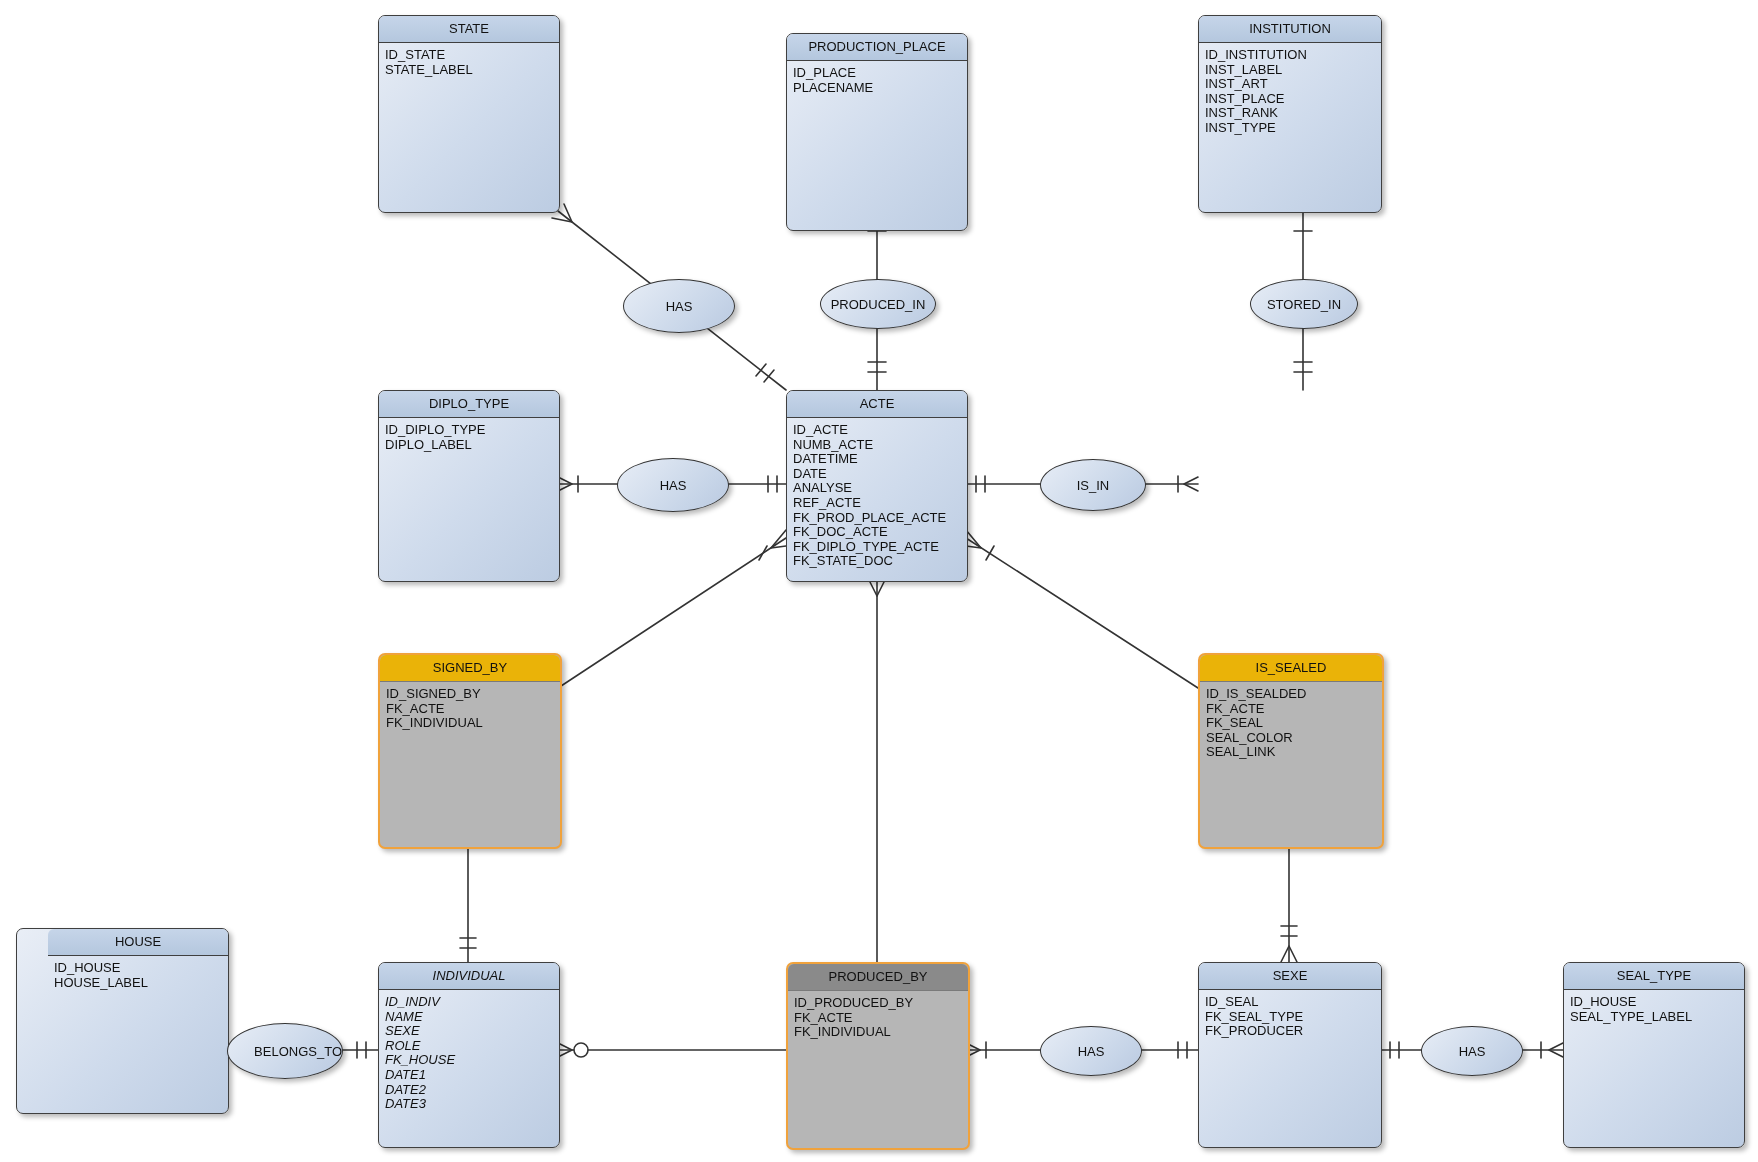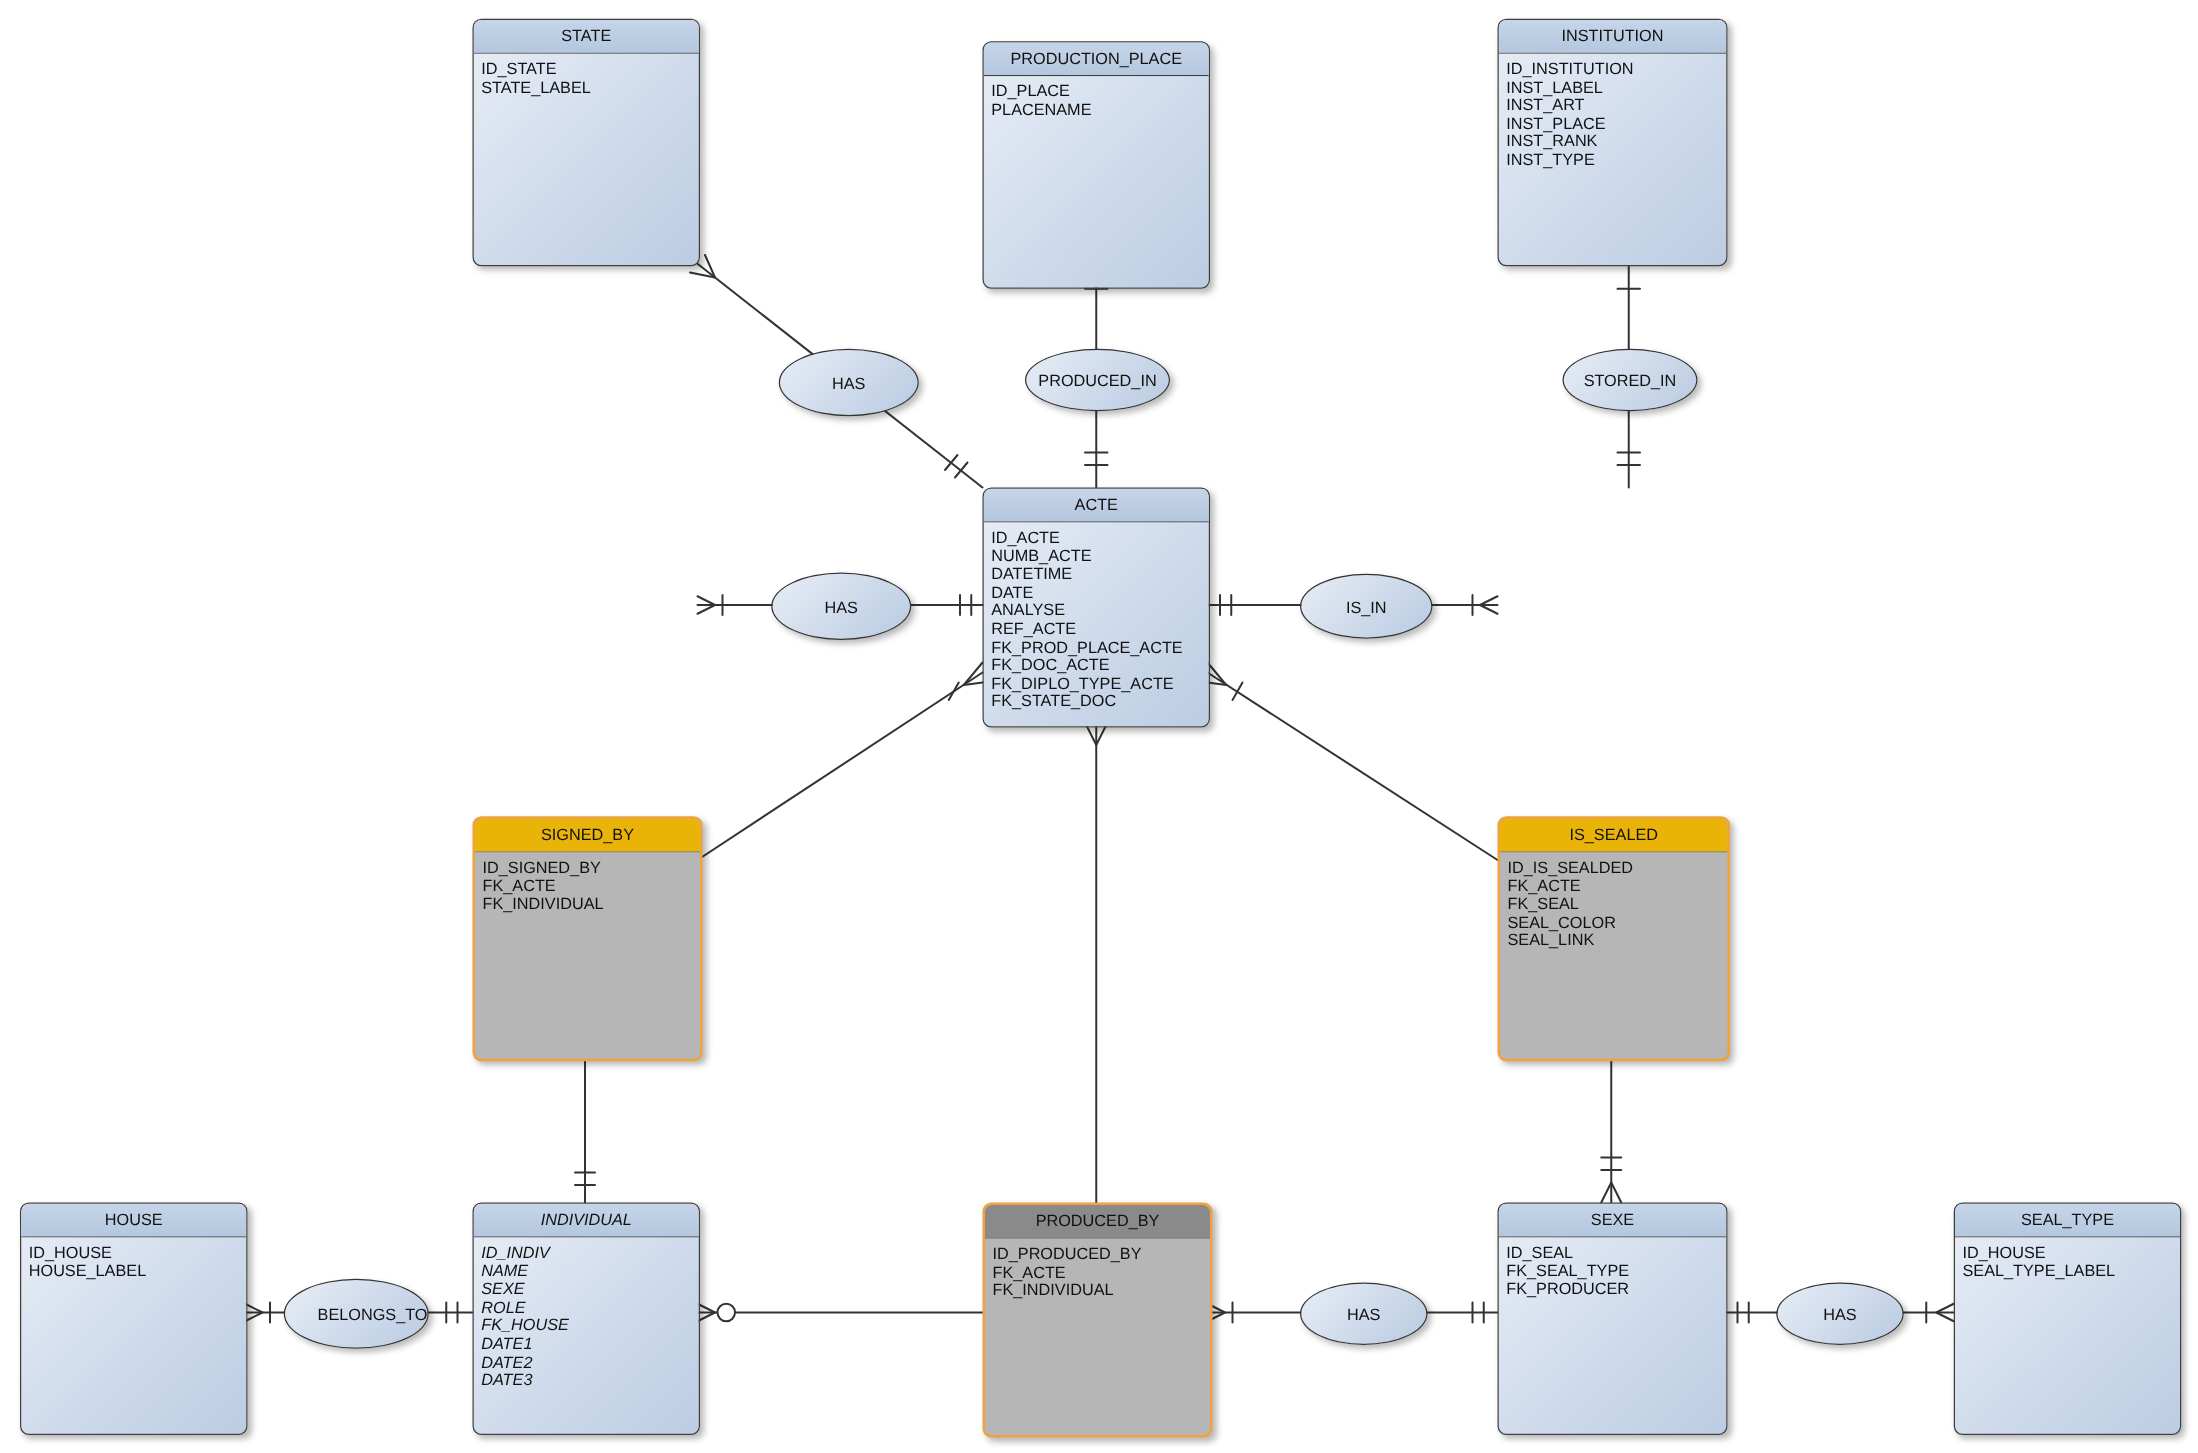--- a/index.html
+++ b/index.html
@@ -160,20 +160,25 @@
   <div class="entity" style="left:1198px;top:15px;width:182px;height:196px;">
     <div class="entity-header">INSTITUTION</div>
     <div class="entity-body">ID_INSTITUTION
 INST_LABEL
 INST_ART
 INST_PLACE
 INST_RANK
 INST_TYPE</div>
   </div>
 
+  <div class="entity" style="left:378px;top:390px;width:180px;height:190px;">
+    <div class="entity-header">DIPLO_TYPE</div>
+    <div class="entity-body">ID_DIPLO_TYPE
+DIPLO_LABEL</div>
+  </div>
 
   <div class="entity" style="left:786px;top:390px;width:180px;height:190px;">
     <div class="entity-header">ACTE</div>
     <div class="entity-body">ID_ACTE
 NUMB_ACTE
 DATETIME
 DATE
 ANALYSE
 REF_ACTE
 FK_PROD_PLACE_ACTE
@@ -192,21 +197,21 @@
 
   <div class="entity assoc" style="left:1198px;top:653px;width:182px;height:192px;">
     <div class="entity-header">IS_SEALED</div>
     <div class="entity-body">ID_IS_SEALDED
 FK_ACTE
 FK_SEAL
 SEAL_COLOR
 SEAL_LINK</div>
   </div>
 
-  <div class="entity" style="left:16px;top:962px;width:180px;height:184px;">
+  <div class="entity" style="left:16px;top:928px;width:180px;height:184px;padding-left:31px;">
     <div class="entity-header">HOUSE</div>
     <div class="entity-body">ID_HOUSE
 HOUSE_LABEL</div>
   </div>
 
   <div class="entity" style="left:378px;top:962px;width:180px;height:184px;font-style:italic;">
     <div class="entity-header">INDIVIDUAL</div>
     <div class="entity-body">ID_INDIV
 NAME
 SEXE

